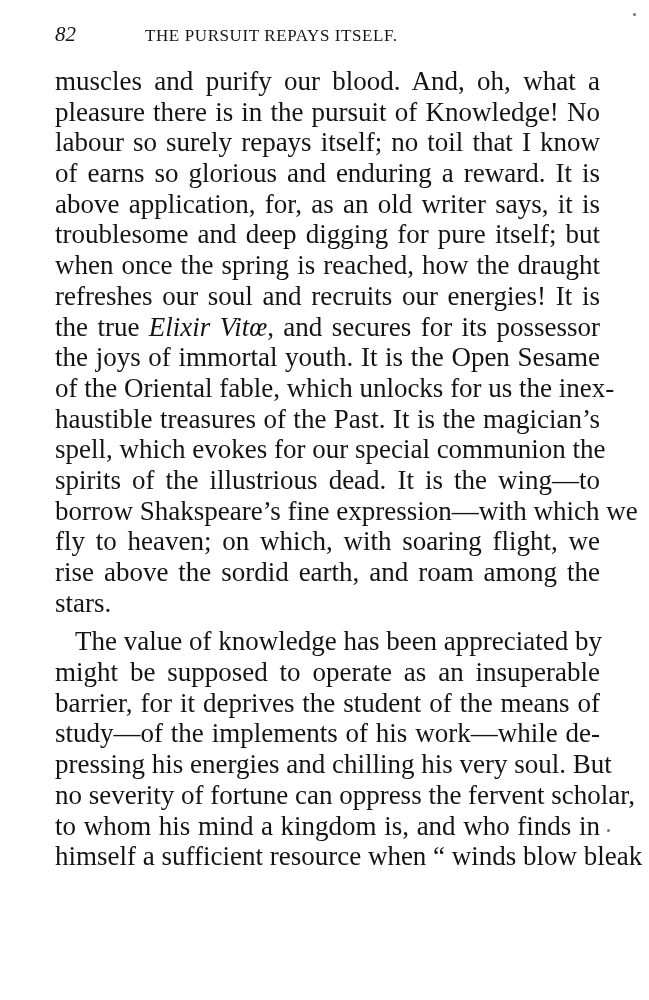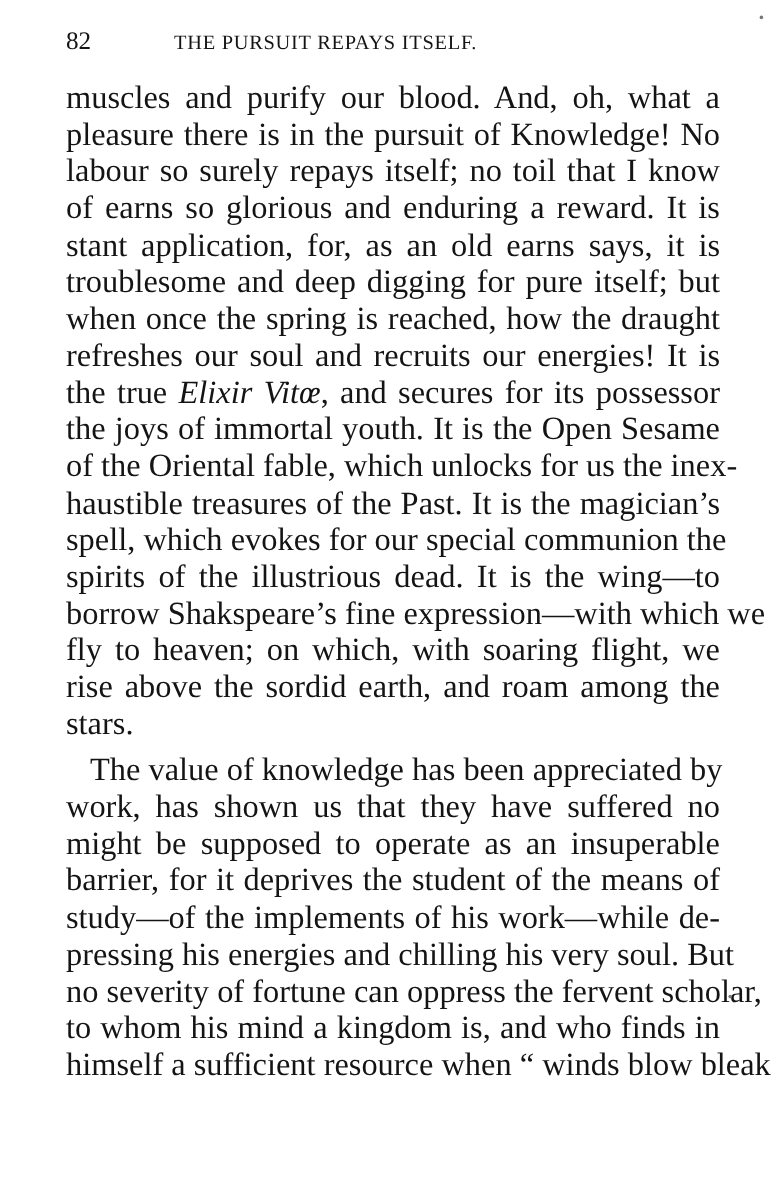--- a/index.html
+++ b/index.html
@@ -2,21 +2,21 @@
 <html><head>
 <meta charset="utf-8">
 <style>
   html, body { margin: 0; padding: 0; }
   body {
     width: 649px; height: 1000px; background: #ffffff; color: #141414;
     font-family: "Liberation Serif", "DejaVu Serif", serif;
     position: relative; overflow: hidden;
   }
   .header { position: absolute; top: 22px; left: 55px; width: 545px; height: 30px; }
-  .page-num { position: absolute; left: 0; top: 0; font-size: 21px; }
+  .page-num { position: absolute; left: 0; top: 0; font-size: 21px; font-style: italic; }
   .running-title { position: absolute; left: 90px; top: 4px; font-size: 17px; letter-spacing: 0.6px; }
   .body-text { position: absolute; top: 66px; left: 55px; width: 545px; }
   .line {
     font-size: 27px; line-height: 30.7px; height: 30.7px;
     text-align: justify; text-align-last: justify; white-space: nowrap;
   }
   .line.last { text-align-last: left; }
   .line.indent { padding-left: 20px; }
   .line.gap { margin-top: 8px; }
   .line i { font-style: italic; }
@@ -29,38 +29,37 @@
   <span class="page-num">82</span>
   <span class="running-title">THE PURSUIT REPAYS ITSELF.</span>
 </div>
 
 <div class="body-text" id="body-text">
     <div>
       <div class="line">muscles and purify our blood.  And, oh, what a</div>
       <div class="line">pleasure there is in the pursuit of Knowledge!  No</div>
       <div class="line">labour so surely repays itself; no toil that I know</div>
       <div class="line">of earns so glorious and enduring a reward.  It is</div>
-      <div class="line">stant application, for, as an old earns says, it is</div>
+      <div class="line">above application, for, as an old writer says, it is</div>
       <div class="line">troublesome and deep digging for pure itself; but</div>
       <div class="line">when once the spring is reached, how the draught</div>
       <div class="line">refreshes our soul and recruits our energies!  It is</div>
       <div class="line">the true <i>Elixir Vitœ</i>, and secures for its possessor</div>
       <div class="line">the joys of immortal youth.  It is the Open Sesame</div>
       <div class="line">of the Oriental fable, which unlocks for us the inex-</div>
       <div class="line">haustible treasures of the Past.  It is the magician’s</div>
       <div class="line">spell, which evokes for our special communion the</div>
       <div class="line">spirits of the illustrious dead.  It is the wing—to</div>
       <div class="line">borrow Shakspeare’s fine expression—with which we</div>
       <div class="line">fly to heaven; on which, with soaring flight, we</div>
       <div class="line">rise above the sordid earth, and roam among the</div>
       <div class="line last">stars.</div>
     </div>
     <div>
       <div class="line indent gap">The value of knowledge has been appreciated by</div>
-      <div class="line">work, has shown us that they have suffered no</div>
       <div class="line">might be supposed to operate as an insuperable</div>
       <div class="line">barrier, for it deprives the student of the means of</div>
       <div class="line">study—of the implements of his work—while de-</div>
       <div class="line">pressing his energies and chilling his very soul.  But</div>
       <div class="line">no severity of fortune can oppress the fervent scholar,</div>
       <div class="line">to whom his mind a kingdom is, and who finds in</div>
       <div class="line last">himself a sufficient resource when “ winds blow bleak</div>
     </div>
   </div>
 

